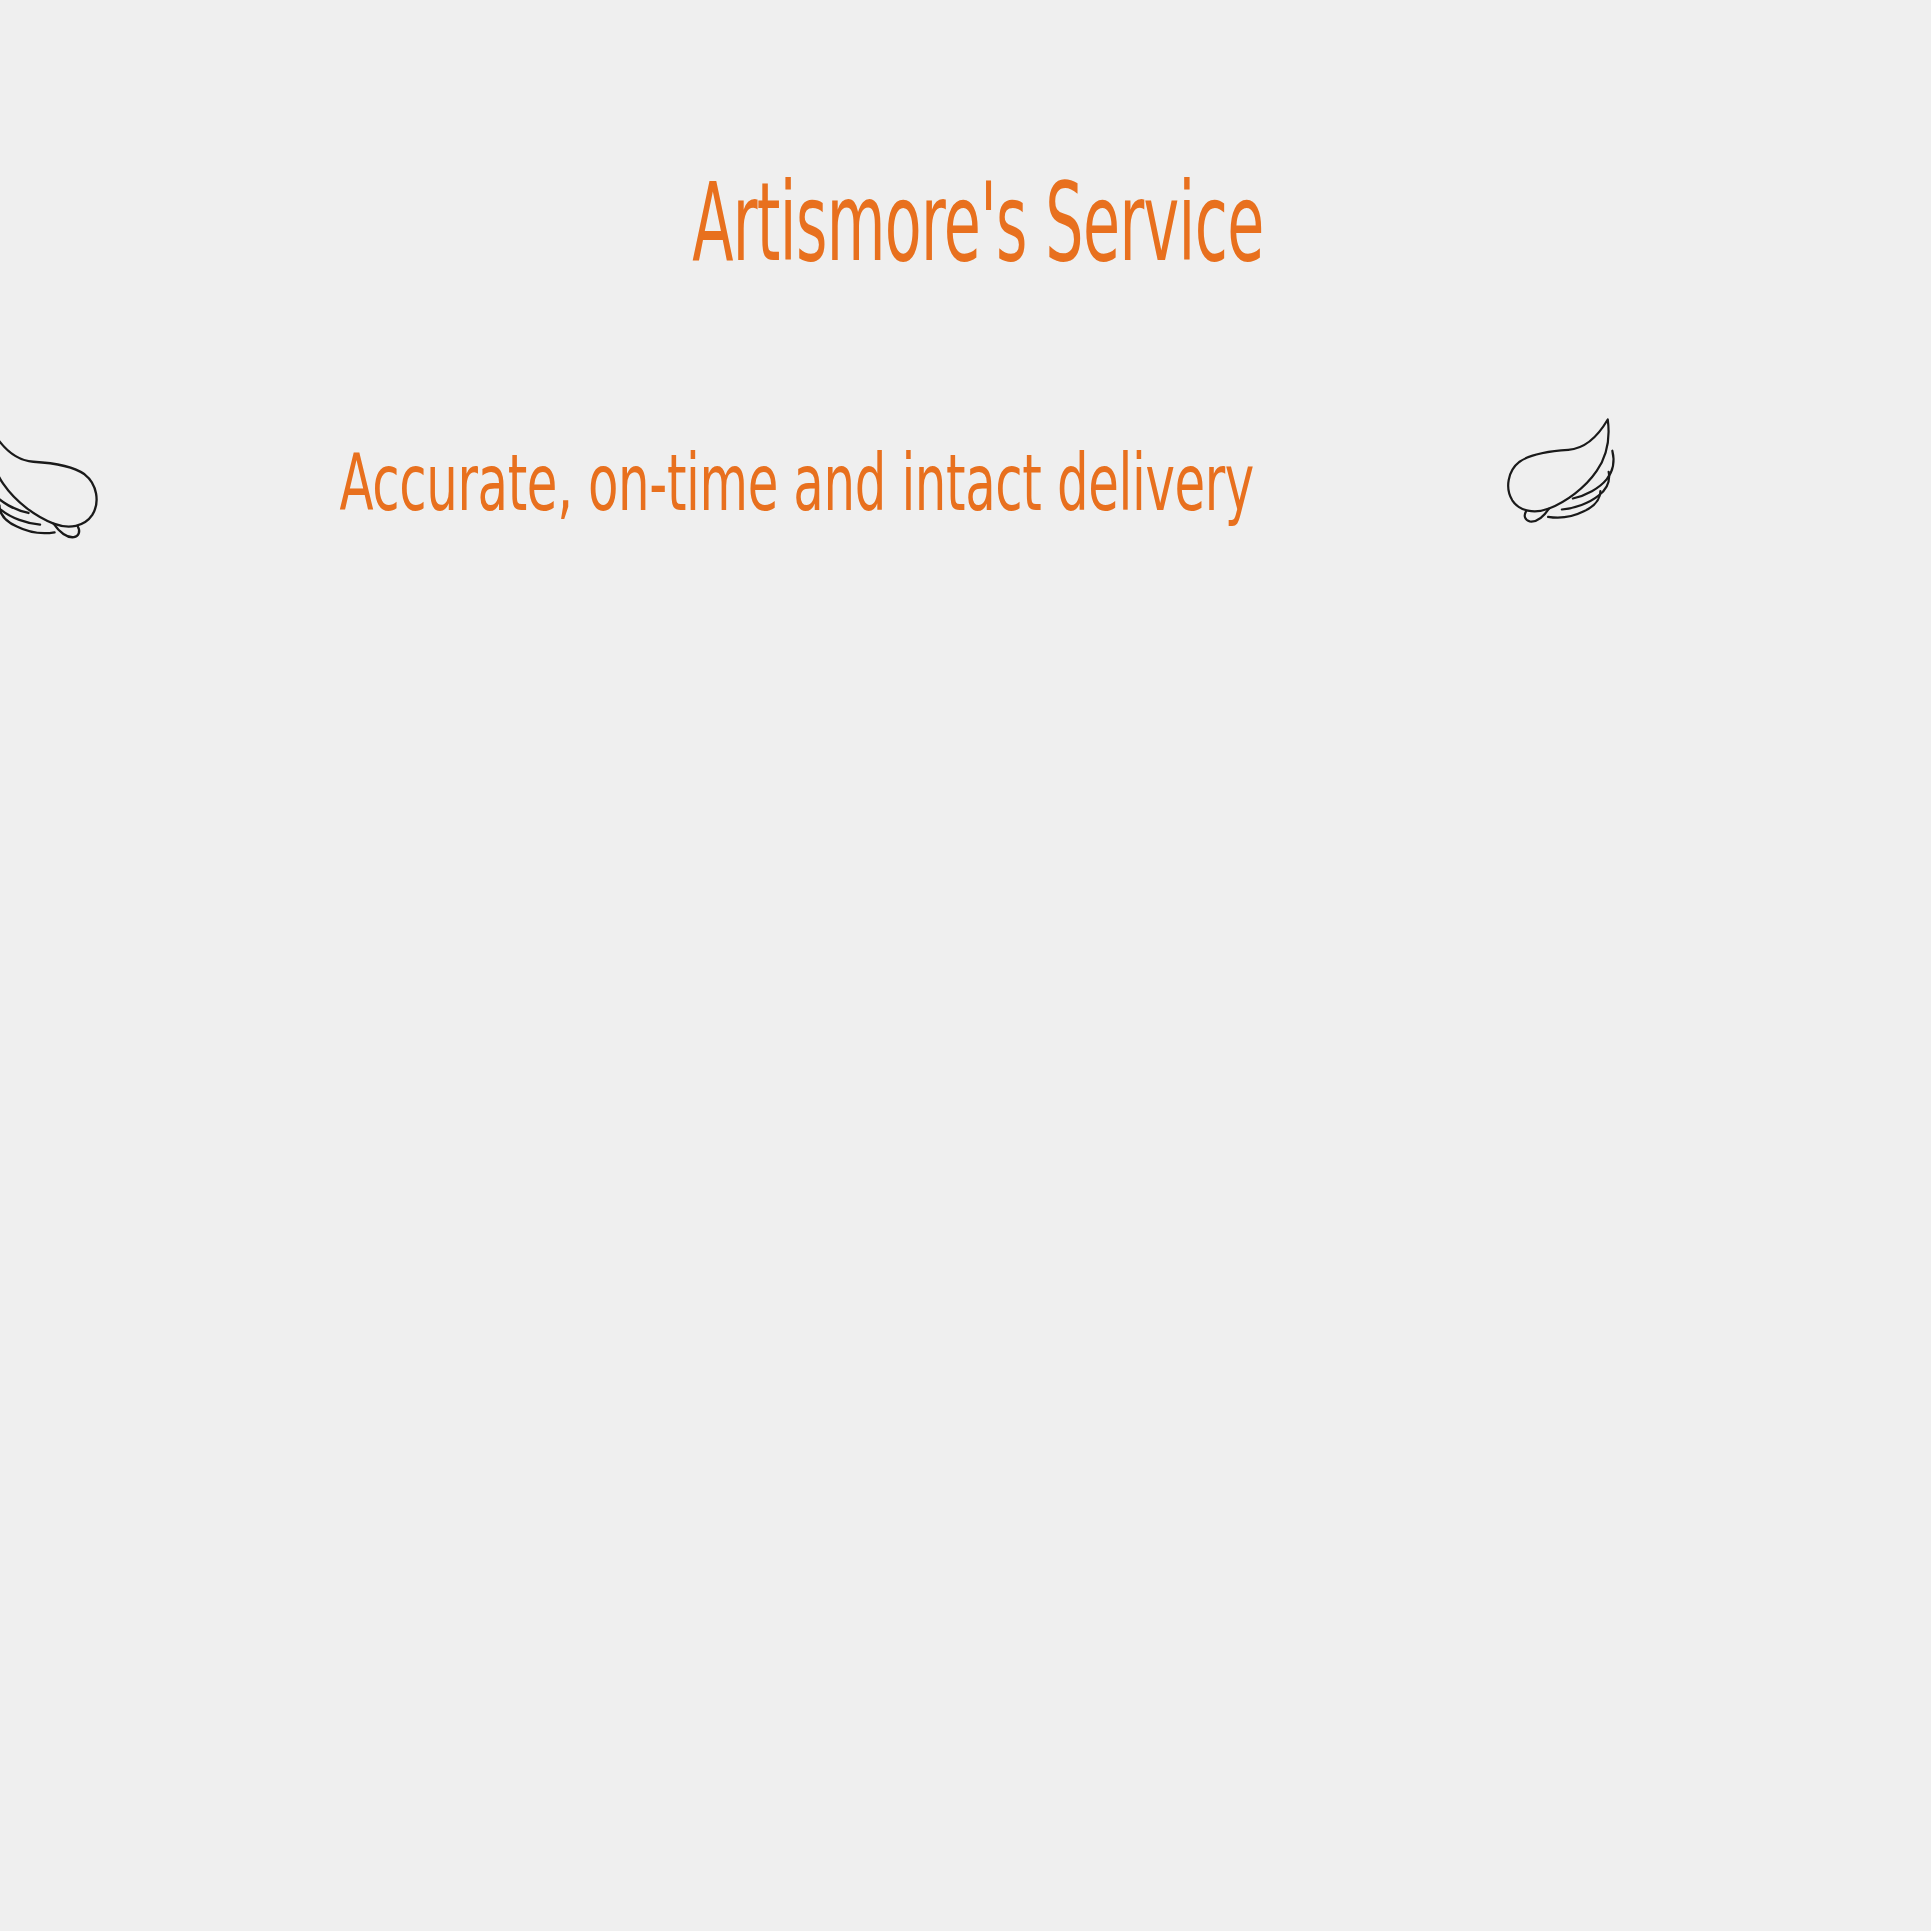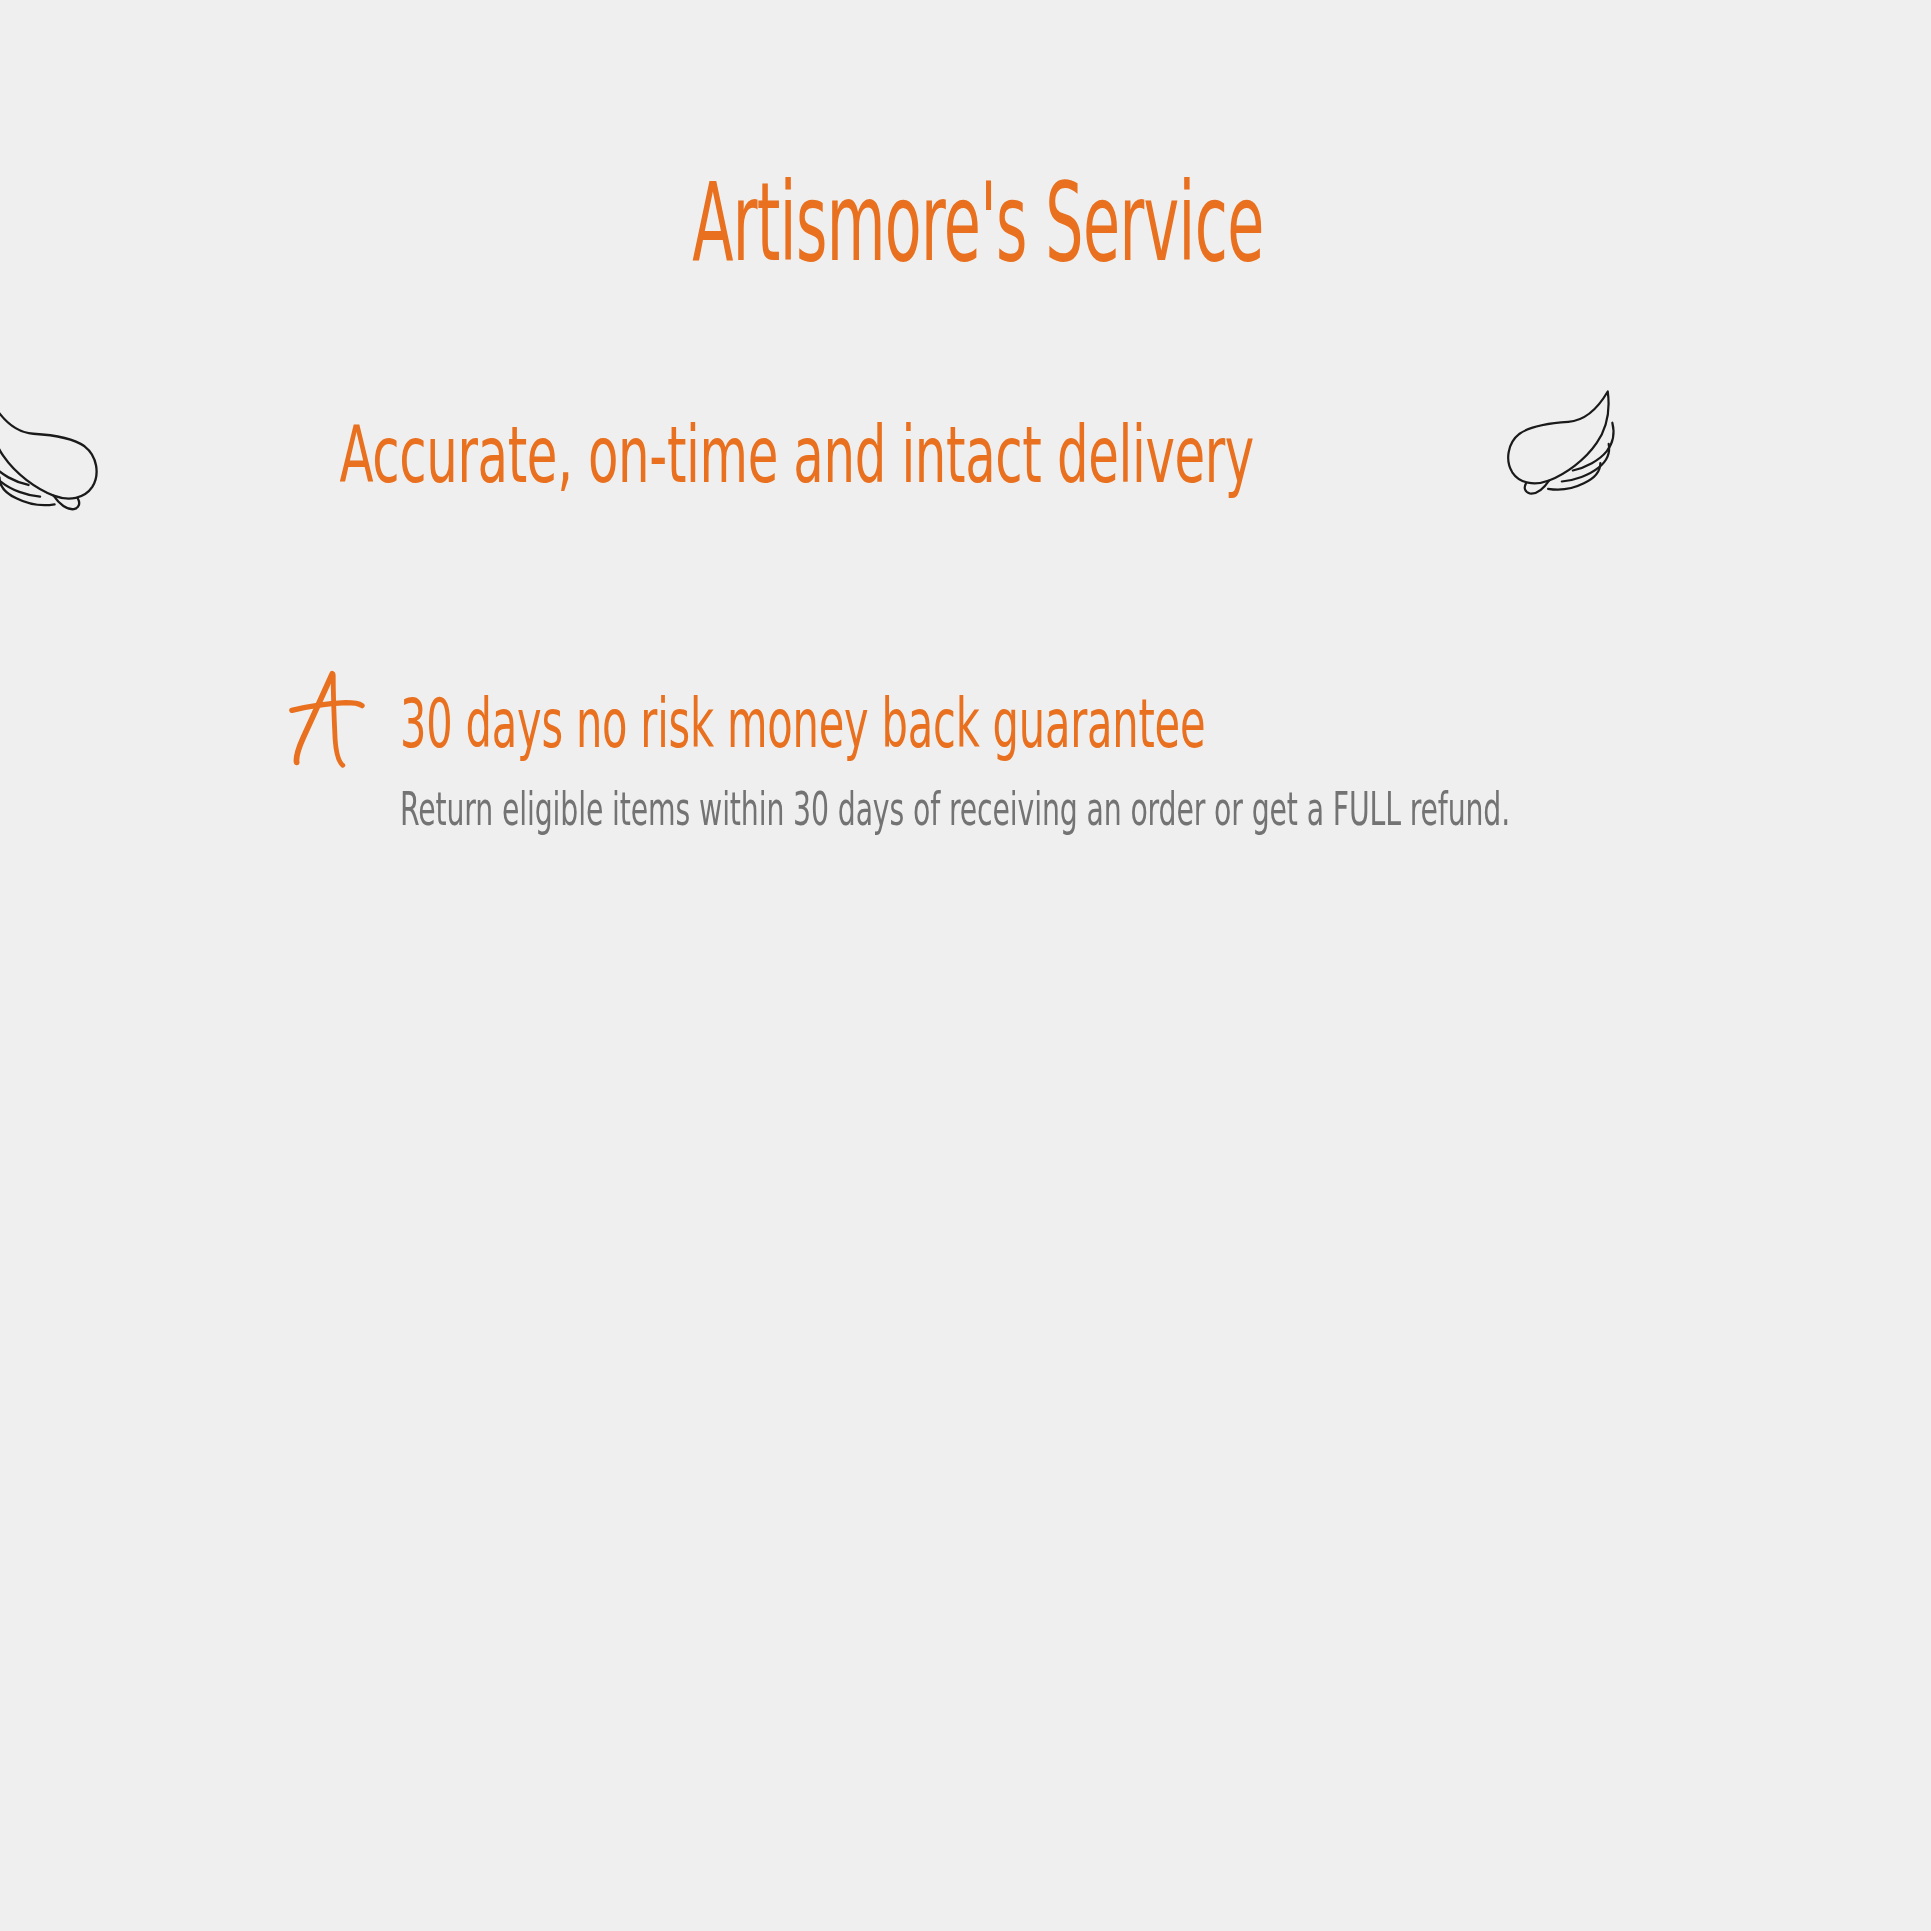--- a/index.html
+++ b/index.html
@@ -37,21 +37,21 @@
     line-height:1.0;
     letter-spacing:-1px;
     transform:scaleX(0.62);
     transform-origin:center center;
     white-space:nowrap;
   }
 
   
   .subtitle-row {
     position:absolute;
-    top:392px;
+    top:420px;
     left:0;
     width:1599px;
     height:126px;
     display:flex;
     align-items:center;
     justify-content:center;
     gap:36px;
   }
   .wing {
     flex:0 0 auto;
@@ -159,30 +159,17 @@
       </g>
     </svg>
 
   </div>
 
   <div class="features">
 
 
 
 
-    <div class="feature">
-      <svg class="bullet-a" viewBox="0 0 82 106">
-        <g fill="none" stroke="#e8701e" stroke-linecap="round" stroke-linejoin="round">
-          <path d="M48 4 C40 22 28 48 18 70 C13 81 10 90 11 96" stroke-width="6"></path>
-          <path d="M49 5 C49 28 50 52 51 72 C52 86 54 95 59 99" stroke-width="5"></path>
-          <path d="M6 42 C22 38 44 35 62 34 C70 34 76 35 79 37" stroke-width="5.5"></path>
-        </g>
-      </svg>
-      <div class="feature-body">
-        <div class="feature-heading">30 days no risk money back guarantee</div>
-        <div class="feature-desc">Return eligible items within 30 days of receiving an order or get a FULL refund.</div>
-      </div>
-    </div>
 
   </div>
 
 </div>
 
 
 </body></html>

